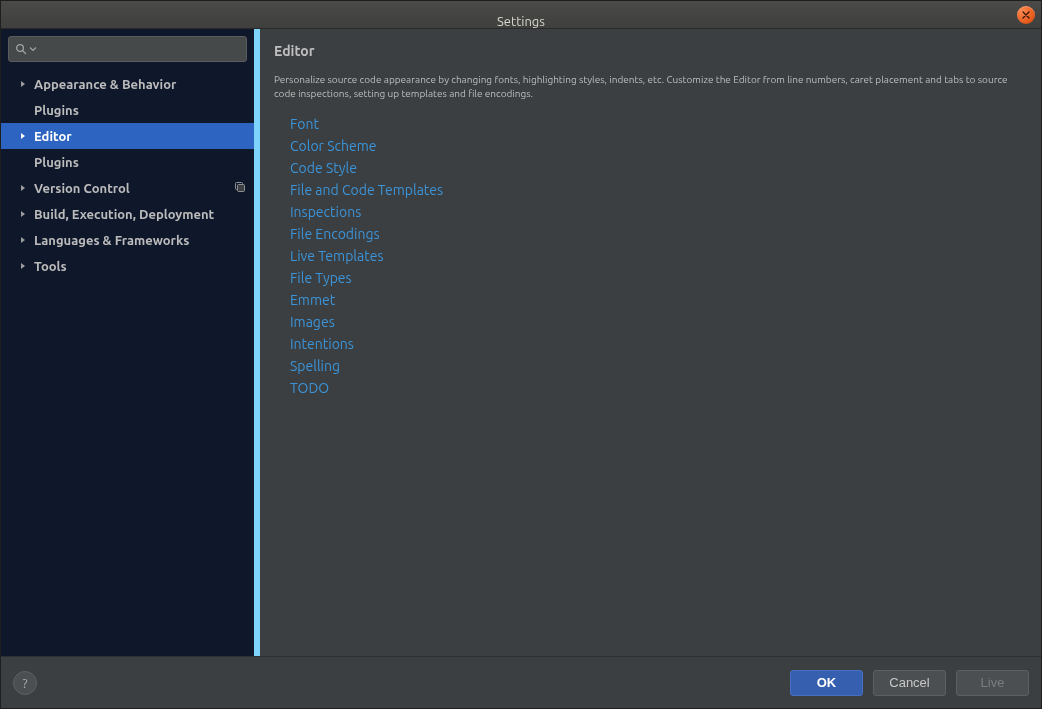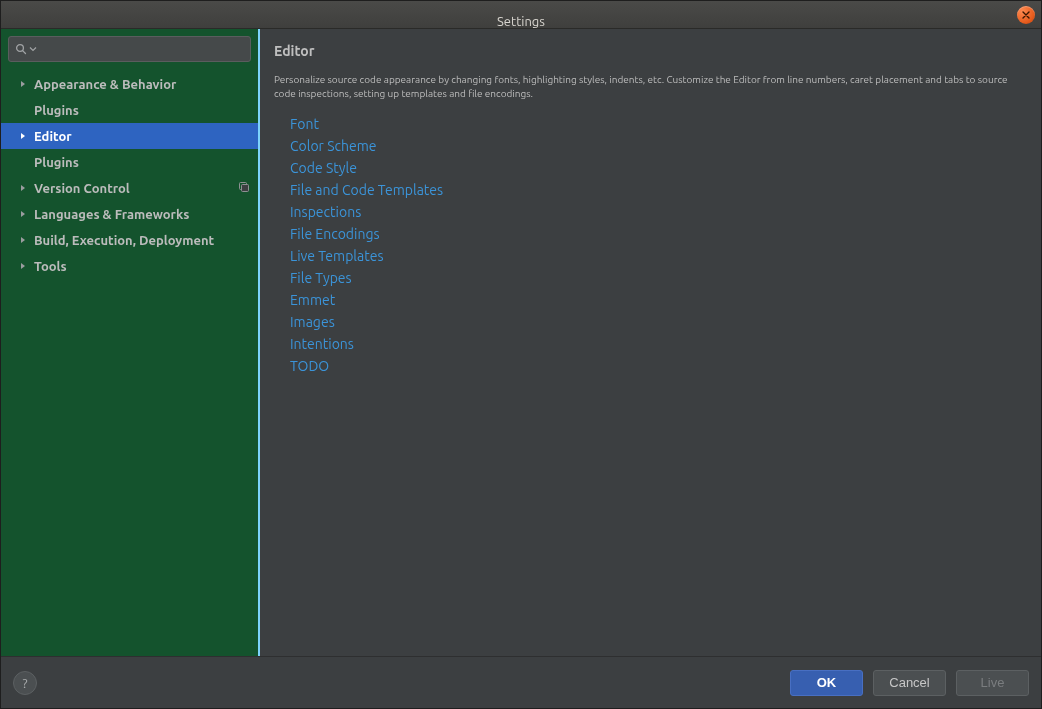--- a/index.html
+++ b/index.html
@@ -18,21 +18,21 @@
     position: absolute; right: 6px; top: 50%; transform: translateY(-50%);
     width: 18px; height: 18px; border-radius: 50%;
     background: radial-gradient(circle at 30% 30%, #ff8a50, #e65b1c 65%, #b83e0a);
     display: flex; align-items: center; justify-content: center;
     font-size: 10px; color: #4a1a00; cursor: pointer;
     box-shadow: inset 0 1px 1px rgba(255,255,255,.3);
   }
 
   .body { flex: 1; display: flex; min-height: 0; }
 
-  .sidebar { width: 259px; background: #14532d; border-right: 2px solid #7dd3fc; display: flex; flex-direction: column; }
+  .sidebar { width: 259px; background: #0f172a; border-right: 6px solid #7dd3fc; display: flex; flex-direction: column; }
   .search-wrap { padding: 7px; }
   .search {
     width: 100%; height: 26px; background: #45494a; border: 1px solid #5a5d5e;
     border-radius: 3px; display: flex; align-items: center; padding: 0 6px;
     color: #a9acad;
   }
   .search svg { flex: none; }
   .search input {
     flex: 1; background: transparent; border: none; outline: none;
     color: #bbbbbb; font-size: 13px; margin-left: 4px;
@@ -157,29 +157,29 @@
                 <rect x="1.5" y="1.5" width="7" height="7" rx="1" fill="none" stroke="currentColor" stroke-width="1"></rect>
                 <rect x="3.5" y="3.5" width="7" height="7" rx="1" fill="#3c3f41" stroke="currentColor" stroke-width="1"></rect>
               </svg></span>
           </div>
           <div class="tree-item">
             <span class="arrow">
               <svg width="8" height="8" viewBox="0 0 8 8">
                 <path d="M2 1 L6 4 L2 7 Z" fill="currentColor"></path>
               </svg>
             </span>
+            <span class="label">Build, Execution, Deployment</span>
+          </div>
+          <div class="tree-item">
+            <span class="arrow">
+              <svg width="8" height="8" viewBox="0 0 8 8">
+                <path d="M2 1 L6 4 L2 7 Z" fill="currentColor"></path>
+              </svg>
+            </span>
             <span class="label">Languages &amp; Frameworks</span>
-          </div>
-          <div class="tree-item">
-            <span class="arrow">
-              <svg width="8" height="8" viewBox="0 0 8 8">
-                <path d="M2 1 L6 4 L2 7 Z" fill="currentColor"></path>
-              </svg>
-            </span>
-            <span class="label">Build, Execution, Deployment</span>
           </div>
           <div class="tree-item">
             <span class="arrow">
               <svg width="8" height="8" viewBox="0 0 8 8">
                 <path d="M2 1 L6 4 L2 7 Z" fill="currentColor"></path>
               </svg>
             </span>
             <span class="label">Tools</span>
           </div>
         </div>
@@ -194,20 +194,21 @@
             <a href="javascript:void(0)">Color Scheme</a>
             <a href="javascript:void(0)">Code Style</a>
             <a href="javascript:void(0)">File and Code Templates</a>
             <a href="javascript:void(0)">Inspections</a>
             <a href="javascript:void(0)">File Encodings</a>
             <a href="javascript:void(0)">Live Templates</a>
             <a href="javascript:void(0)">File Types</a>
             <a href="javascript:void(0)">Emmet</a>
             <a href="javascript:void(0)">Images</a>
             <a href="javascript:void(0)">Intentions</a>
+            <a href="javascript:void(0)">Spelling</a>
             <a href="javascript:void(0)">TODO</a>
           </div>
       </div>
     </div>
 
   </div>
 
   <div class="footer">
     <div class="help-btn">
       <span>?</span>

